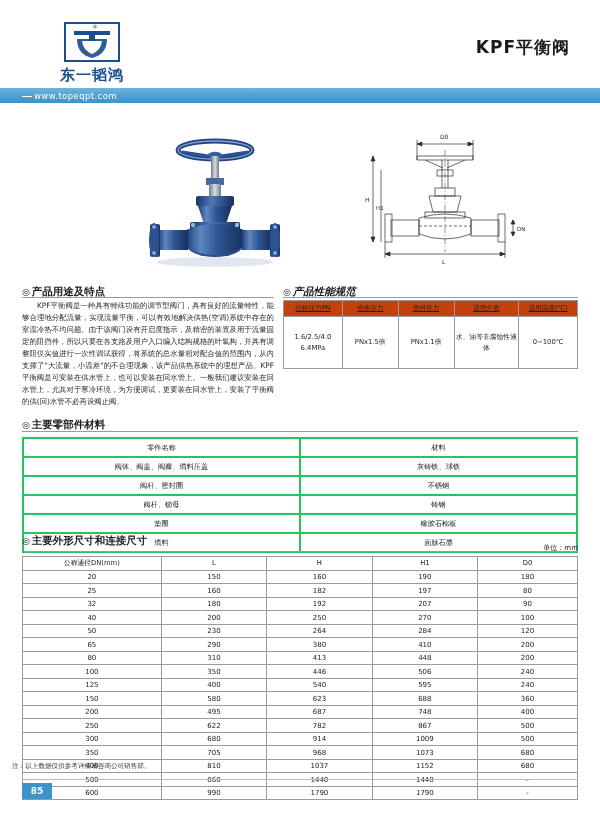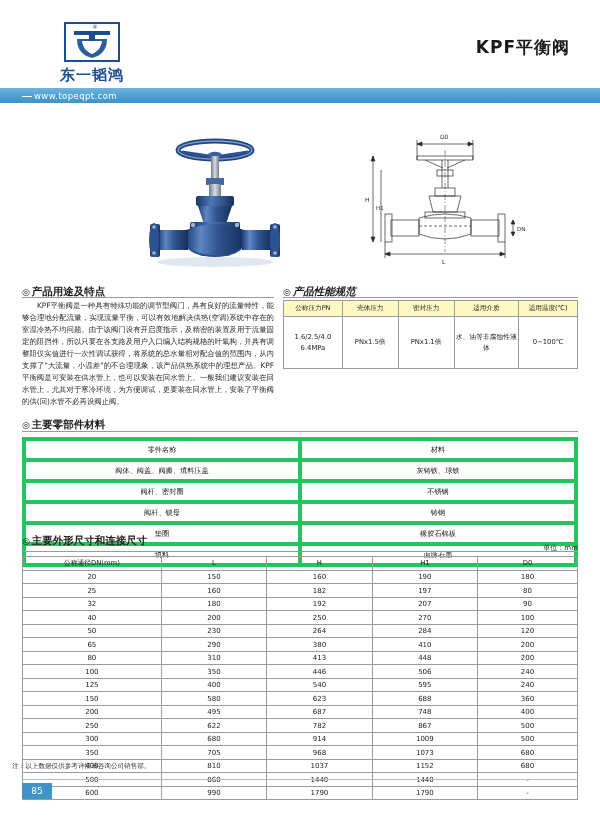--- a/index.html
+++ b/index.html
@@ -148,35 +148,35 @@
     font-size: 6.8px;
     color: #222;
   }
   .spec-table th, .spec-table td {
     border: 1px solid #9b9b9b;
     text-align: center;
     vertical-align: middle;
     padding: 3px 1px;
     font-weight: normal;
   }
-  .spec-table th { background: #fef9c3; height: 16px; font-size: 6.6px; }
+  .spec-table th { background: #c2410c; height: 16px; font-size: 6.6px; text-decoration: underline; }
   .spec-table td { height: 52px; line-height: 1.5; }
 
   
   .parts-table {
     position: absolute;
     left: 22px;
     top: 437px;
     width: 556px;
     border-collapse: collapse;
     font-size: 7.2px;
     color: #222;
   }
   .parts-table th, .parts-table td {
-    border: 4px solid #22c55e;
+    border: 2px solid #22c55e;
     text-align: center;
     padding: 3.5px 2px;
     font-weight: normal;
     height: 15px;
   }
   .parts-table th { font-size: 7.2px; }
 
   
   .unit-note {
     position: absolute;
@@ -214,21 +214,21 @@
   
   .page-num {
     position: absolute;
     left: 22px;
     top: 783px;
     width: 30px;
     height: 16px;
     background: #3e93c9;
     color: #ffffff;
     font-size: 9px;
-    font-weight: normal;
+    font-weight: bold;
     display: flex;
     align-items: center;
     justify-content: center;
     text-align: center;
   }
   .bottom-line {
     position: absolute;
     left: 22px;
     top: 779px;
     width: 556px;

